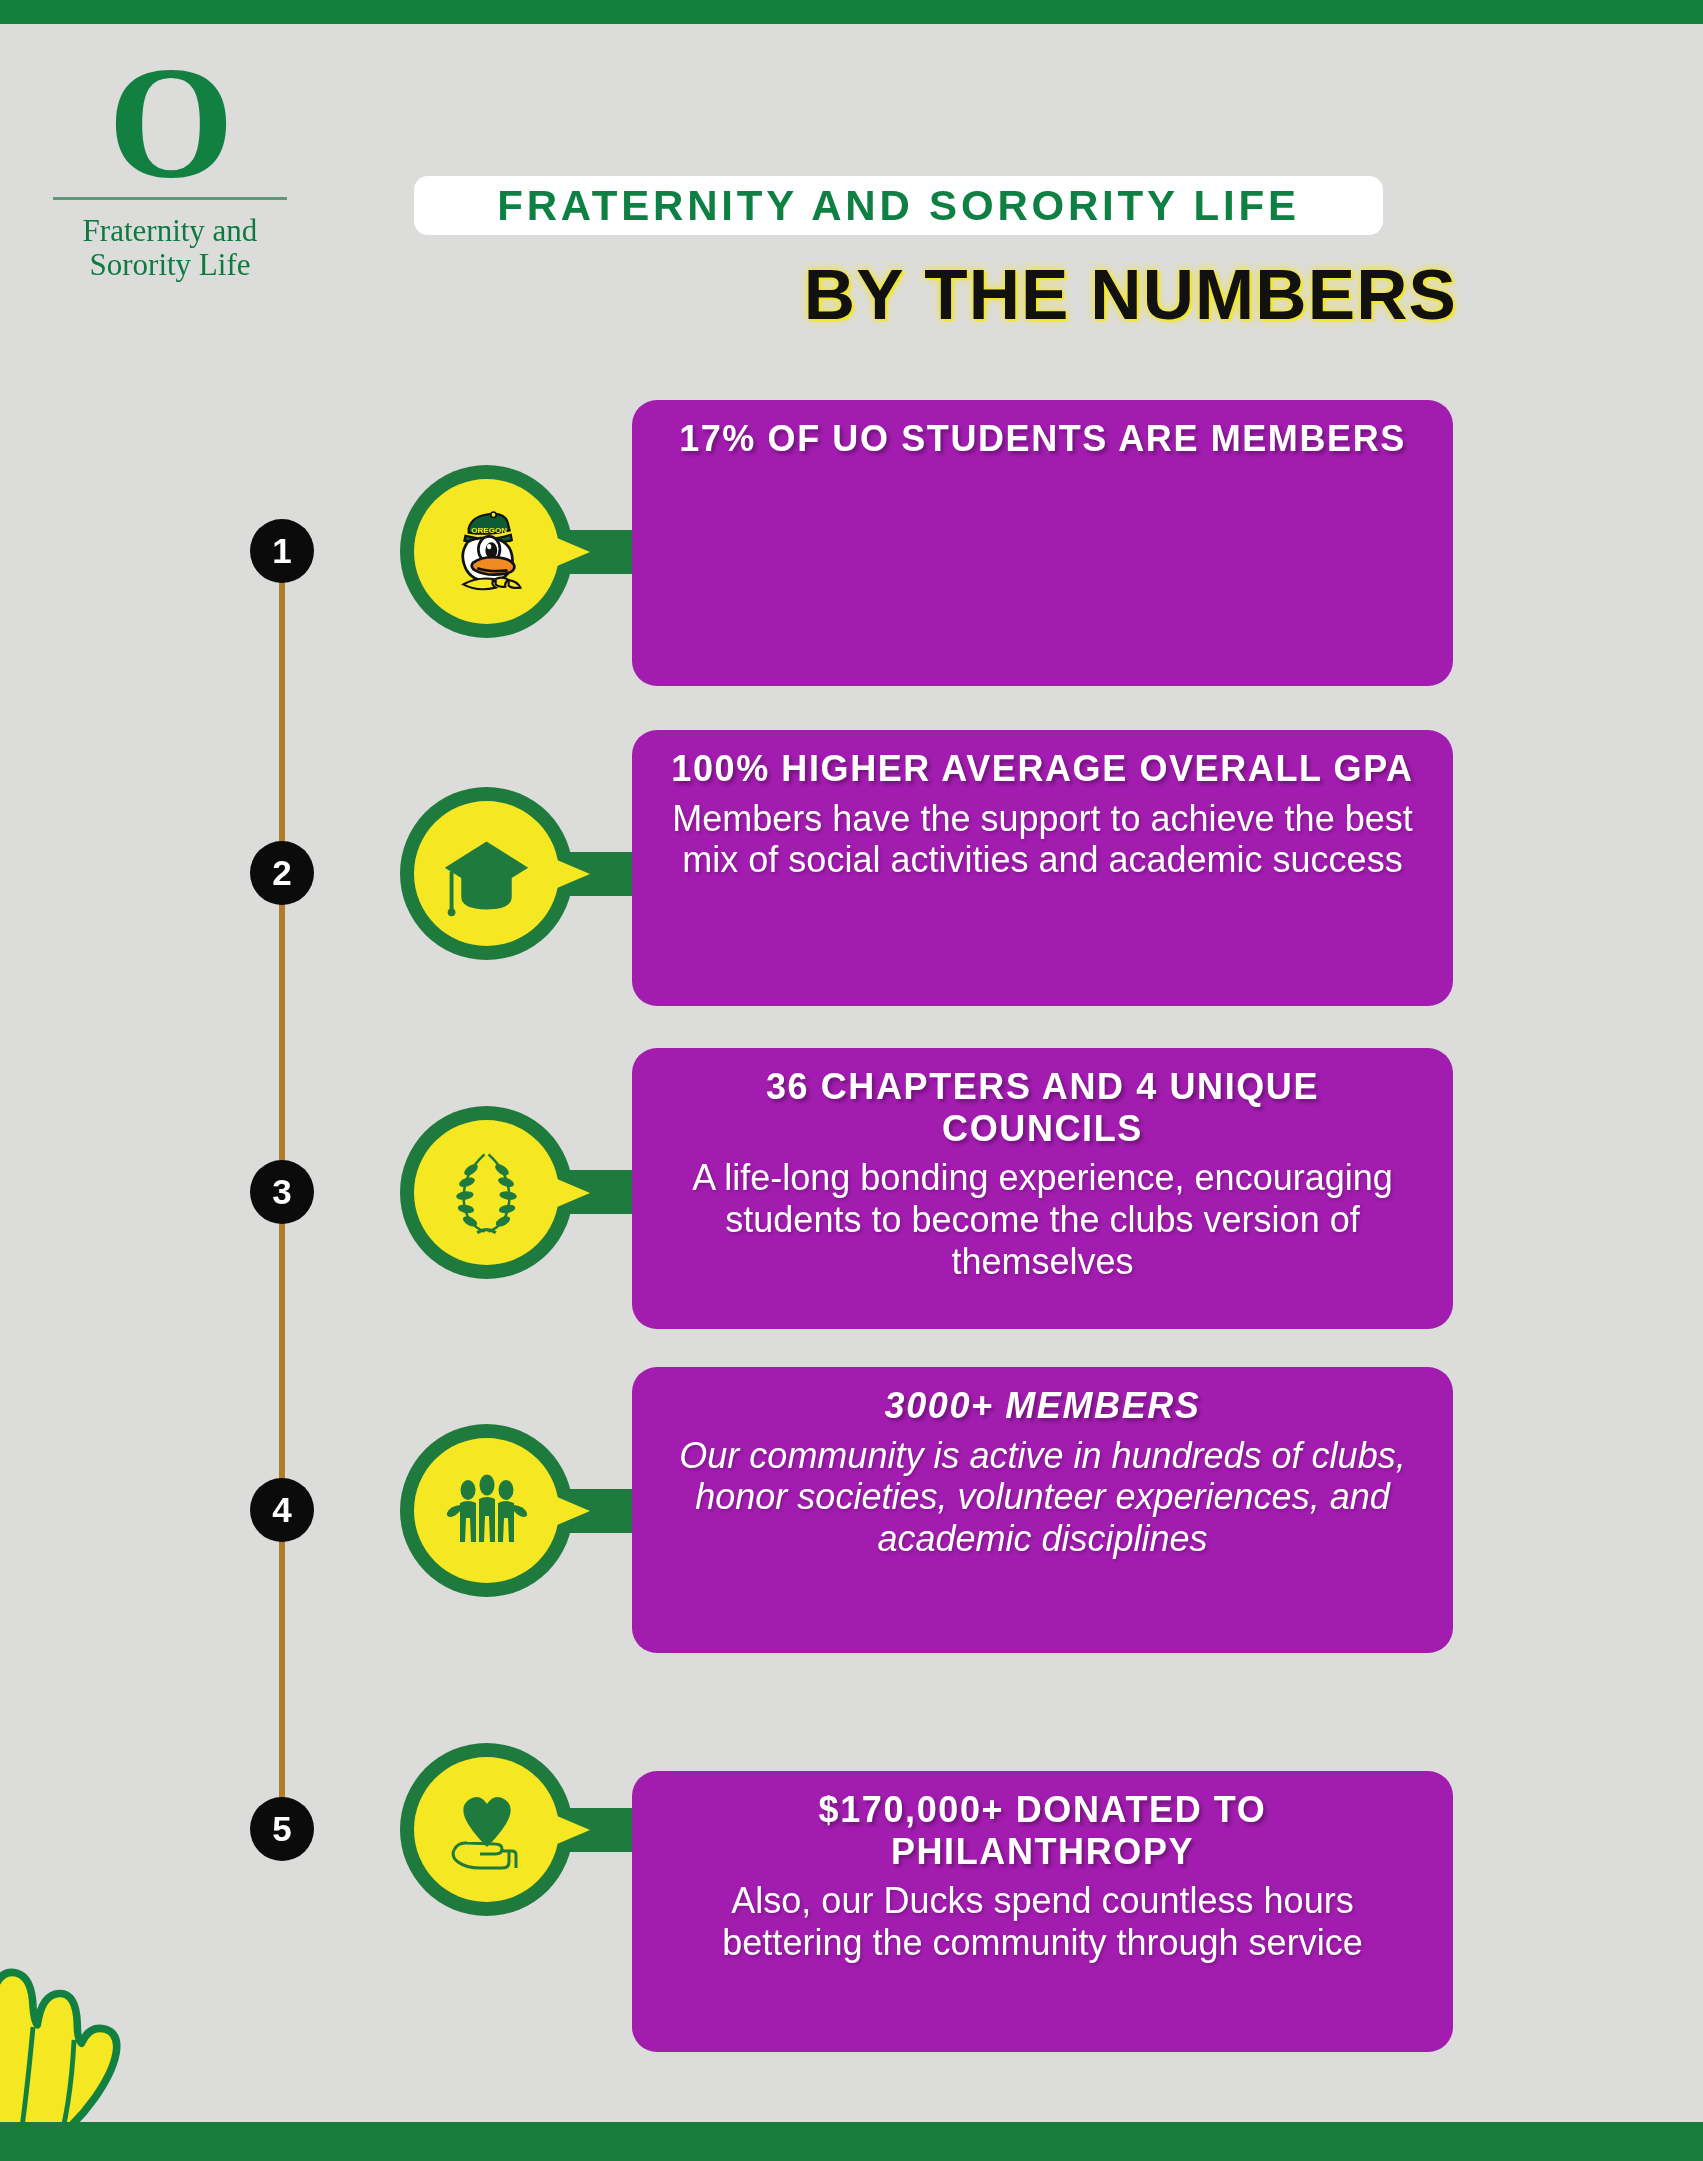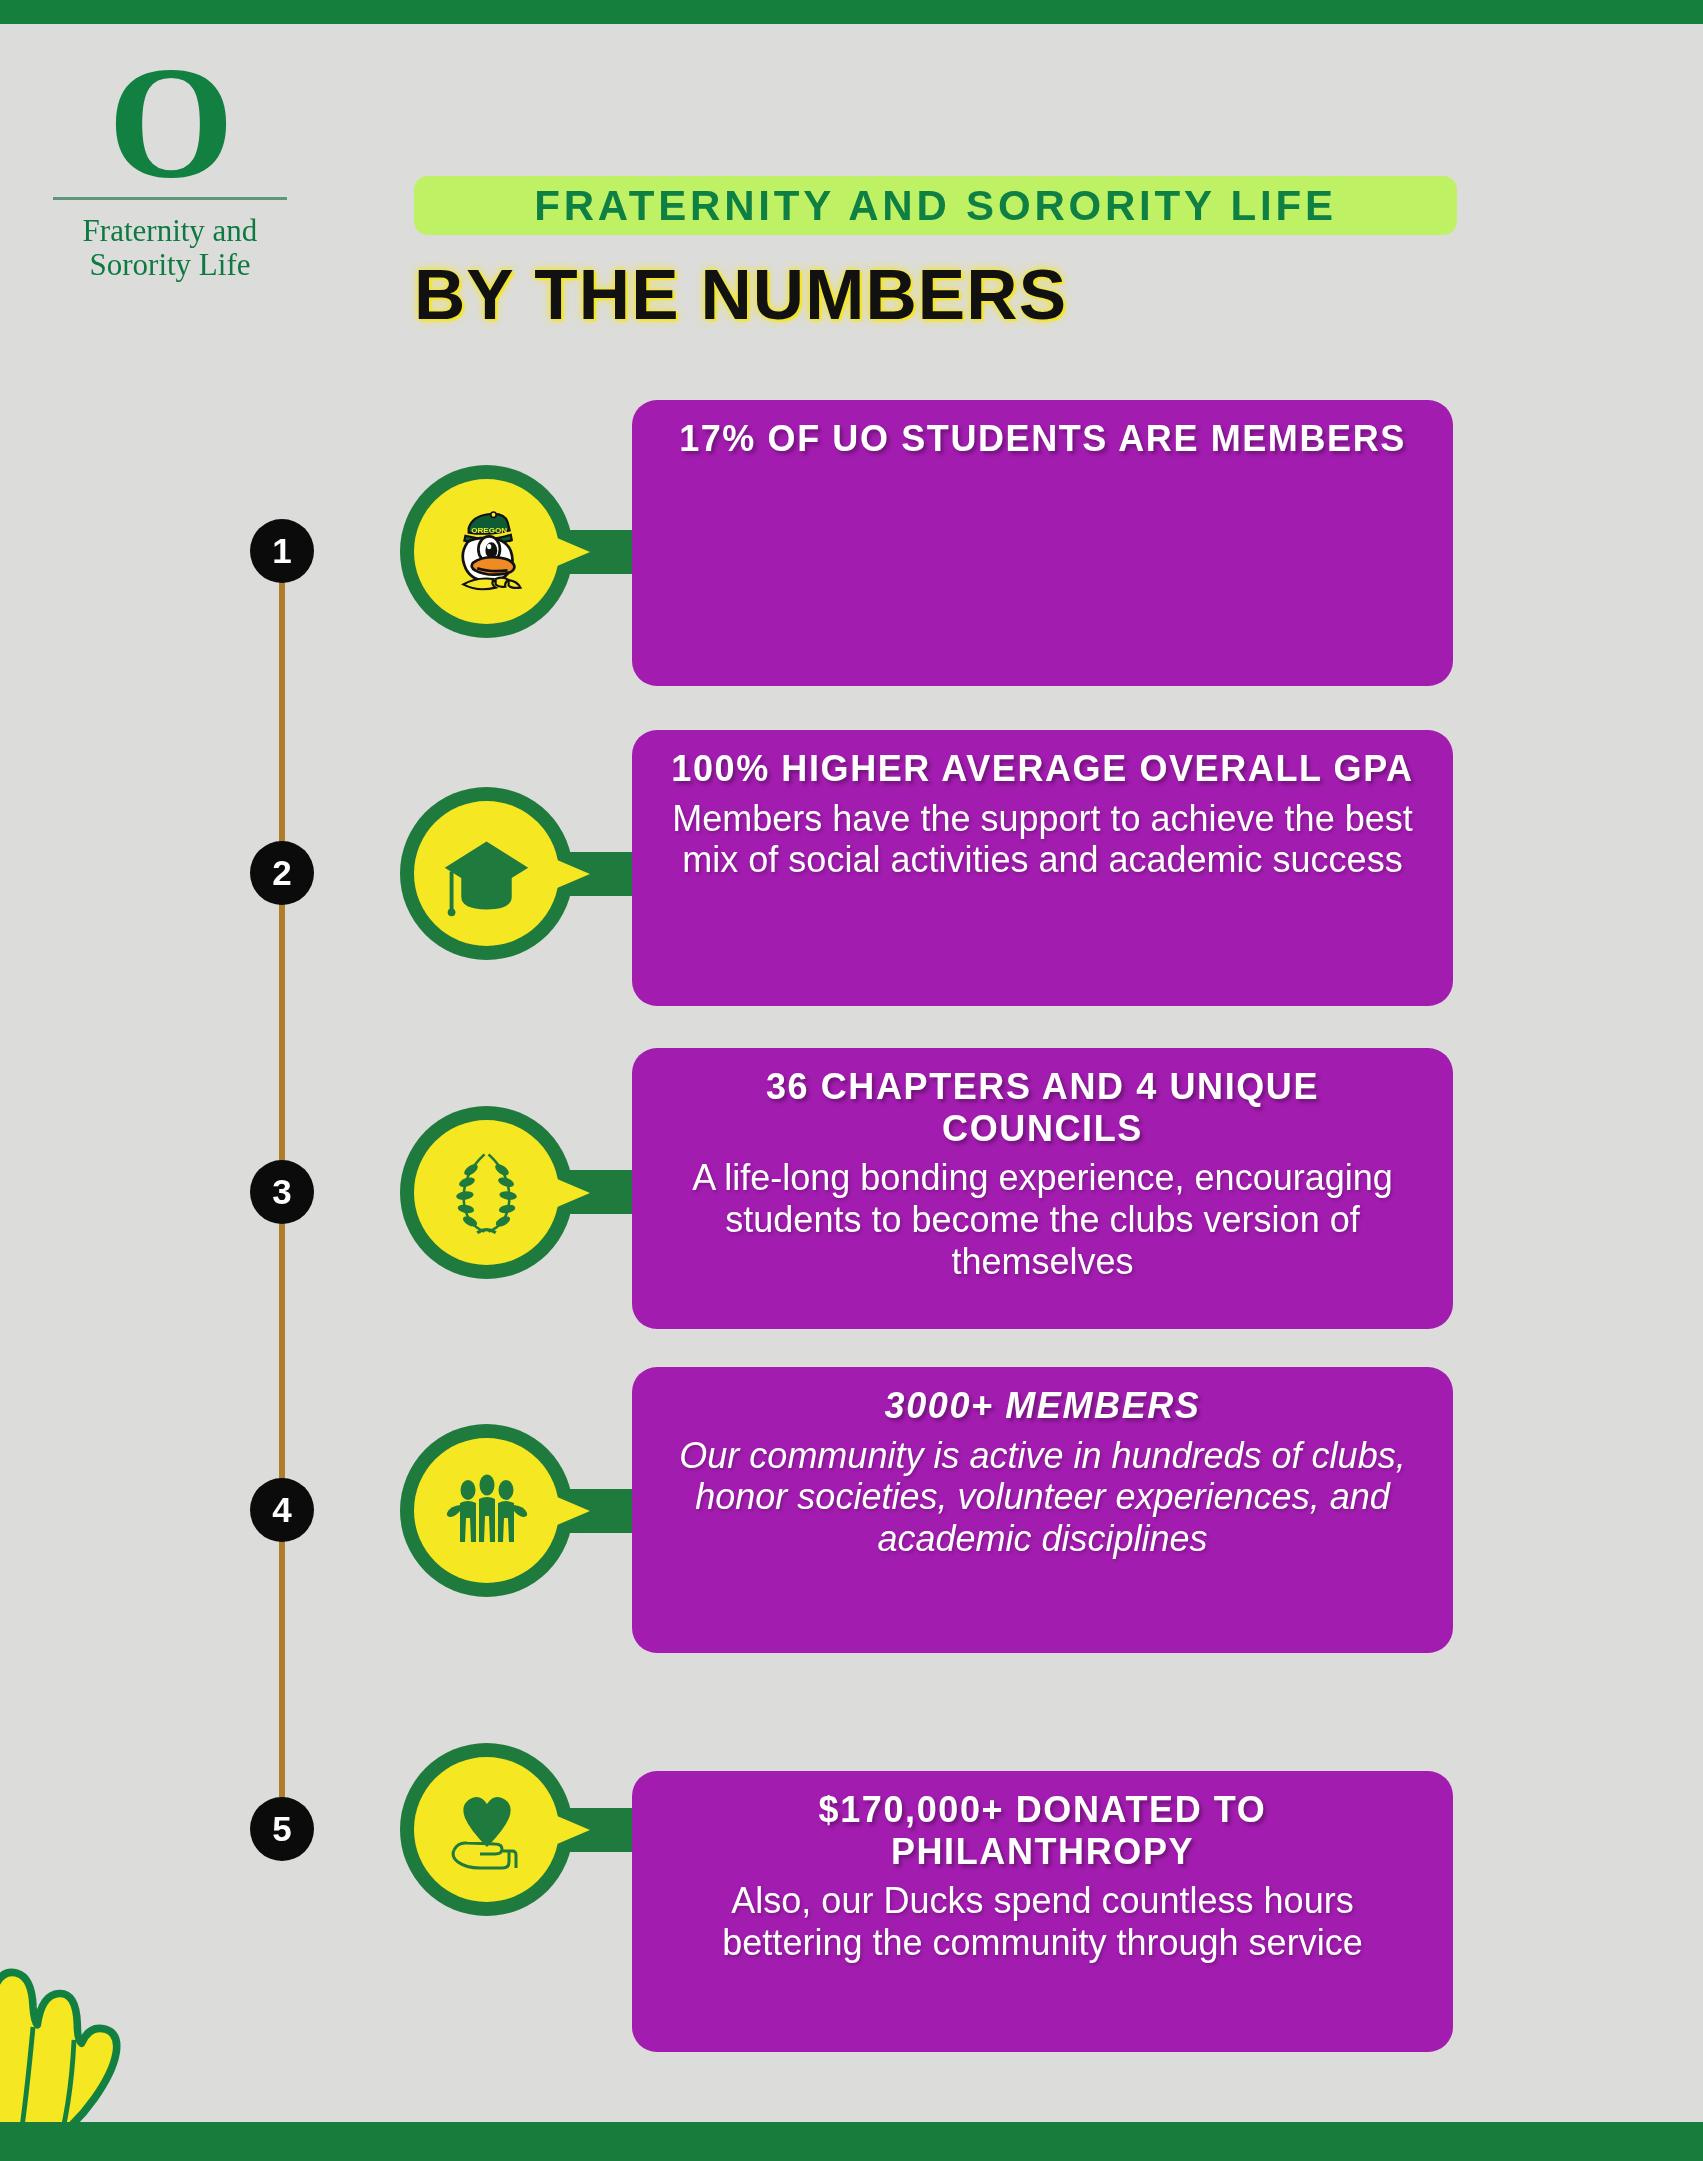--- a/index.html
+++ b/index.html
@@ -20,30 +20,30 @@
     letter-spacing:-2.2px;
   }
   .logo-rule{height:2.2px;background:#5f9779;margin:12px 2.2px 14px 2.2px;}
   .logo-sub{
     font-family:"Liberation Serif", serif;
     font-size:31px;line-height:1.12;color:#0e7a41;
   }
 
   
   .hdr-pill{
-    position:absolute;left:414px;top:176px;width:1043px;height:59px;
-    background:#bef264;border-radius:14px;
+    position:absolute;left:414px;top:176px;width:969px;height:59px;
+    background:#ffffff;border-radius:14px;
     display:flex;align-items:center;justify-content:center;
   }
   .hdr-pill span{
     font-size:42px;font-weight:700;color:#0f8043;letter-spacing:3.8px;
     white-space:nowrap;
   }
   .hdr-big{
-    position:absolute;left:414px;top:254px;width:1043px;text-align:left;
+    position:absolute;left:414px;top:254px;width:1043px;text-align:right;
     font-size:71px;font-weight:700;color:#111111;letter-spacing:1.1px;
     text-shadow:0 0 9.7px #f5e721, 0 0 3.2px #f5e721, 2.2px 2.2px 0 rgba(245,231,33,.9);
   }
 
   
   .tl-line{position:absolute;left:279px;top:567px;width:6px;height:1267px;background:#b07d2a;}
   .badge{
     position:absolute;width:64px;height:64px;border-radius:50%;
     background:#0b0b0b;display:flex;align-items:center;justify-content:center;
     color:#ffffff;font-size:35px;font-weight:700;

